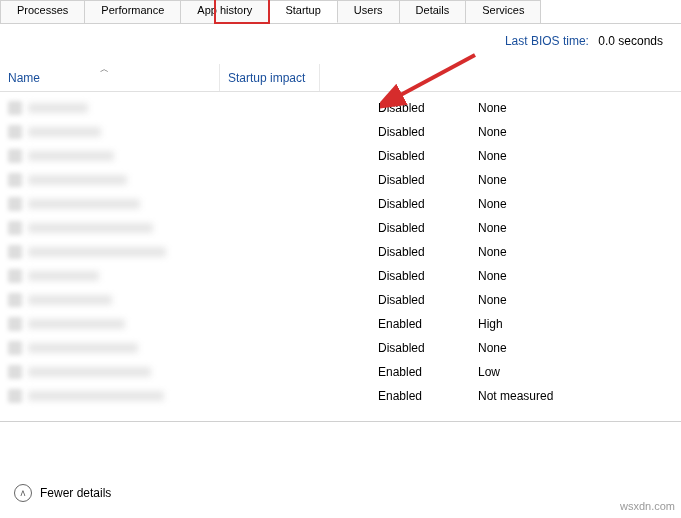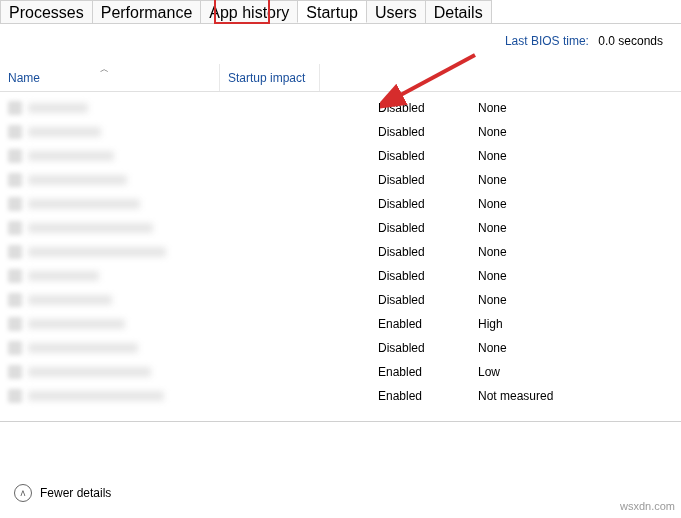--- a/index.html
+++ b/index.html
@@ -13,27 +13,27 @@
       position: relative;
       overflow: hidden;
     }
     .tabs {
       display: flex;
       border-bottom: 1px solid #d0d0d0;
       height: 24px;
       position: relative;
     }
     .tab {
-      padding: 3px 8px;
+      padding: 3px 16px;
       border: 1px solid #d0d0d0;
       border-bottom: none;
       background: #f9f9f9;
       margin-right: -1px;
       cursor: pointer;
-      font-size: 16px;
+      font-size: 11px;
       position: relative;
       z-index: 1;
     }
     .tab.active {
       background: #fff;
       border-bottom: 1px solid #fff;
       z-index: 2;
     }
     .tab-highlight {
       position: absolute;
@@ -141,20 +141,21 @@
 </head>
 <body>
 
 <div class="tabs">
   <div class="tab">Processes</div>
   <div class="tab">Performance</div>
   <div class="tab">App history</div>
   <div class="tab active">Startup</div>
   <div class="tab">Users</div>
   <div class="tab">Details</div>
+  <div class="tab">Services</div>
   <div class="tab-highlight" style="left:214px; top:-2px; width:56px; height:26px;"></div>
 </div>
 
 <div class="bios-row">
   <span class="bios-label">Last BIOS time:</span>
   <span class="bios-value">0.0 seconds</span>
 </div>
 
 <div class="columns">
   <div class="col col-name">

